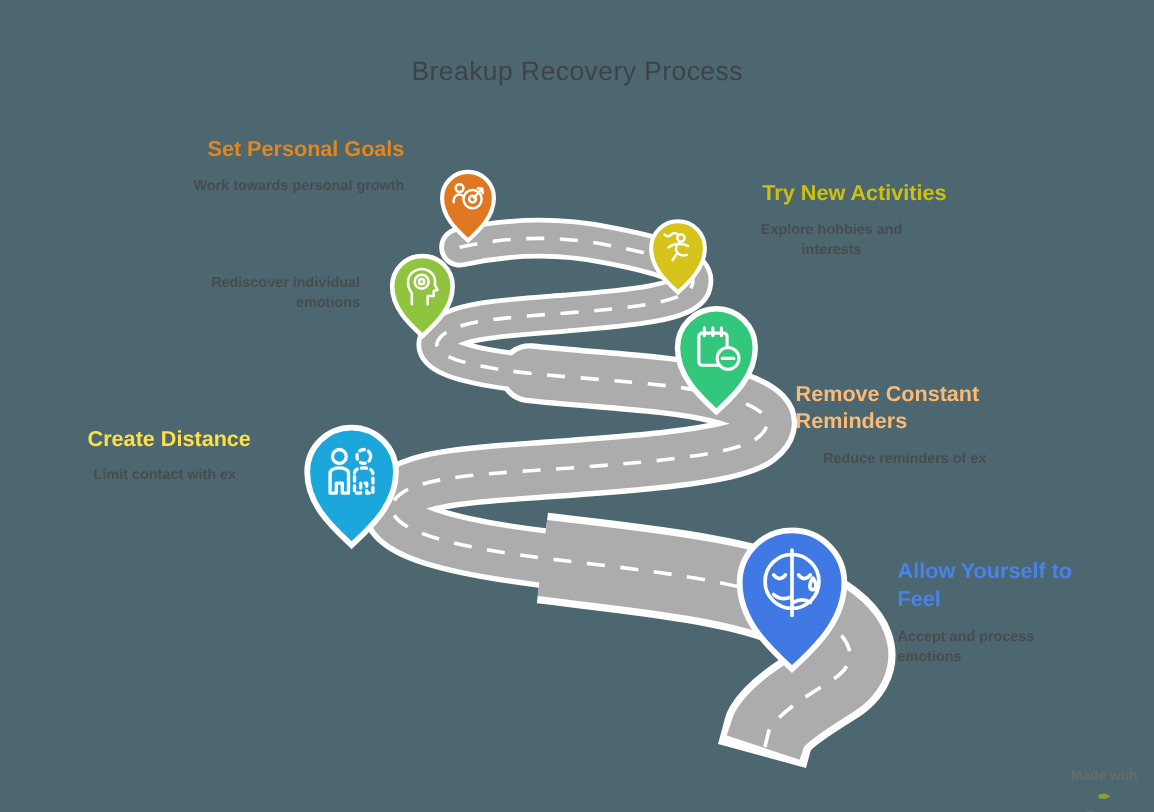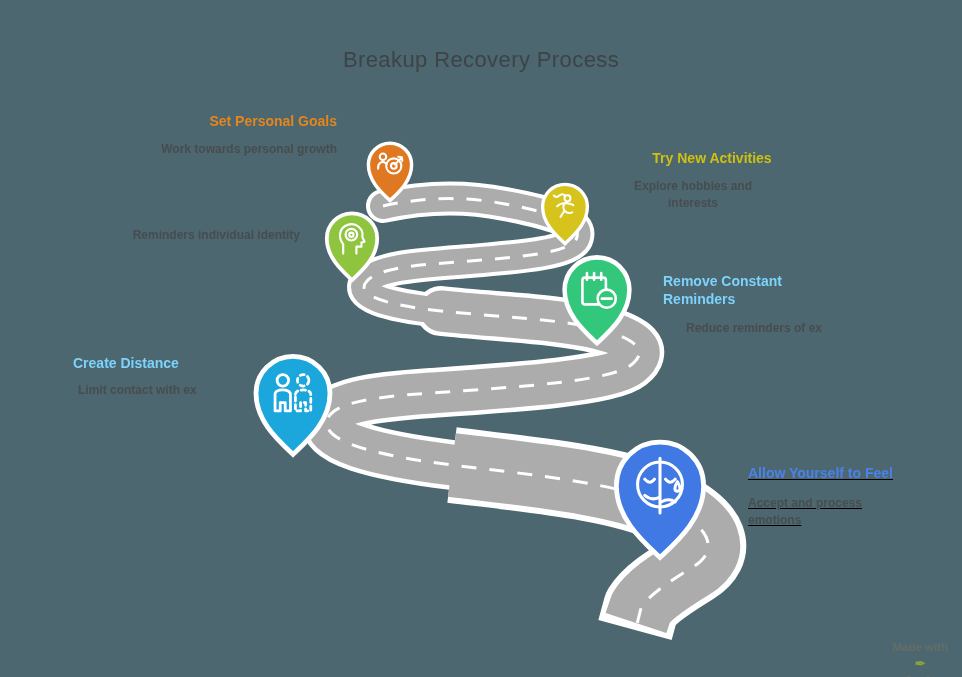--- a/index.html
+++ b/index.html
@@ -6,32 +6,32 @@
   .canvas{
     position:relative;width:962px;height:677px;overflow:hidden;
     font-family:"Liberation Sans", sans-serif;
   }
   .title{
     position:absolute;top:47px;left:0;width:100%;text-align:center;
     font-size:22px;font-weight:400;letter-spacing:.4px;
   }
   .scene{position:absolute;top:0;left:0;}
   .step{position:absolute;}
-  .step-label{font-weight:700;font-size:14px;line-height:1.25;}
+  .step-label{font-weight:700;font-size:18px;line-height:1.25;}
   .step-desc{font-size:12px;font-weight:600;line-height:1.42;margin-top:10px;}
   .s1{top:113px;left:77px;width:260px;text-align:right;}
   .s1 .step-desc{width:178px;margin-left:auto;}
   .s2{top:150px;left:617px;width:190px;text-align:center;}
   .s2 .step-desc{width:152px;}
   .s3{top:217px;left:130px;width:170px;text-align:right;}
   .s4{top:273px;left:663px;width:182px;text-align:left;}
   .s4 .step-desc{margin-top:12px;}
   .s5{top:355px;left:73px;width:220px;text-align:left;}
   .s5 .step-desc{margin-left:5px;margin-top:9px;}
-  .s6{top:465px;left:748px;width:168px;text-align:left;text-decoration:underline;}
+  .s6{top:465px;left:748px;width:168px;text-align:left;}
   .s6 .step-desc{margin-top:12px;}
   .watermark{
     position:absolute;top:641px;right:14px;font-size:11.5px;
     display:flex;align-items:center;gap:4px;font-weight:600;flex-direction:column;
   }
   .watermark .nib{font-size:13px;line-height:1;}
   
   .casing{fill:none;stroke:#FFFFFF;stroke-linejoin:round;}
   .surface{fill:none;stroke-linejoin:round;}
   .round{stroke-linecap:round;}
@@ -133,30 +133,30 @@
     <div class="step-label" style="color: rgb(229, 134, 28);">Set Personal Goals</div>
     <div class="step-desc" style="color: rgb(71, 77, 79);">Work towards personal growth</div>
   </div>
 
   <div class="step s2">
     <div class="step-label" style="color: rgb(207, 192, 15);">Try New Activities</div>
     <div class="step-desc" style="color: rgb(71, 77, 79);">Explore hobbies and interests</div>
   </div>
 
   <div class="step s3">
-    <div class="step-desc" style="color: rgb(71, 77, 79);">Reminders individual identity</div>
+    <div class="step-desc" style="color: rgb(71, 77, 79);">Rediscover individual emotions</div>
   </div>
 
   <div class="step s4">
-    <div class="step-label" style="color: #7dd3fc;">Remove Constant Reminders</div>
+    <div class="step-label" style="color: #fdba74; margin-top: 44px;">Remove Constant Reminders</div>
     <div class="step-desc" style="color: rgb(71, 77, 79); text-align: center;">Reduce reminders of ex</div>
   </div>
 
   <div class="step s5">
-    <div class="step-label" style="color: #7dd3fc;">Create Distance</div>
+    <div class="step-label" style="color: #fde047;">Create Distance</div>
     <div class="step-desc" style="color: rgb(71, 77, 79);">Limit contact with ex</div>
   </div>
 
   <div class="step s6">
     <div class="step-label" style="color: rgb(74, 130, 234);">Allow Yourself to Feel</div>
     <div class="step-desc" style="color: rgb(71, 77, 79);">Accept and process emotions</div>
   </div>
 
   <div class="watermark" style="color: rgb(100, 110, 103);">
     <span>Made with</span>

